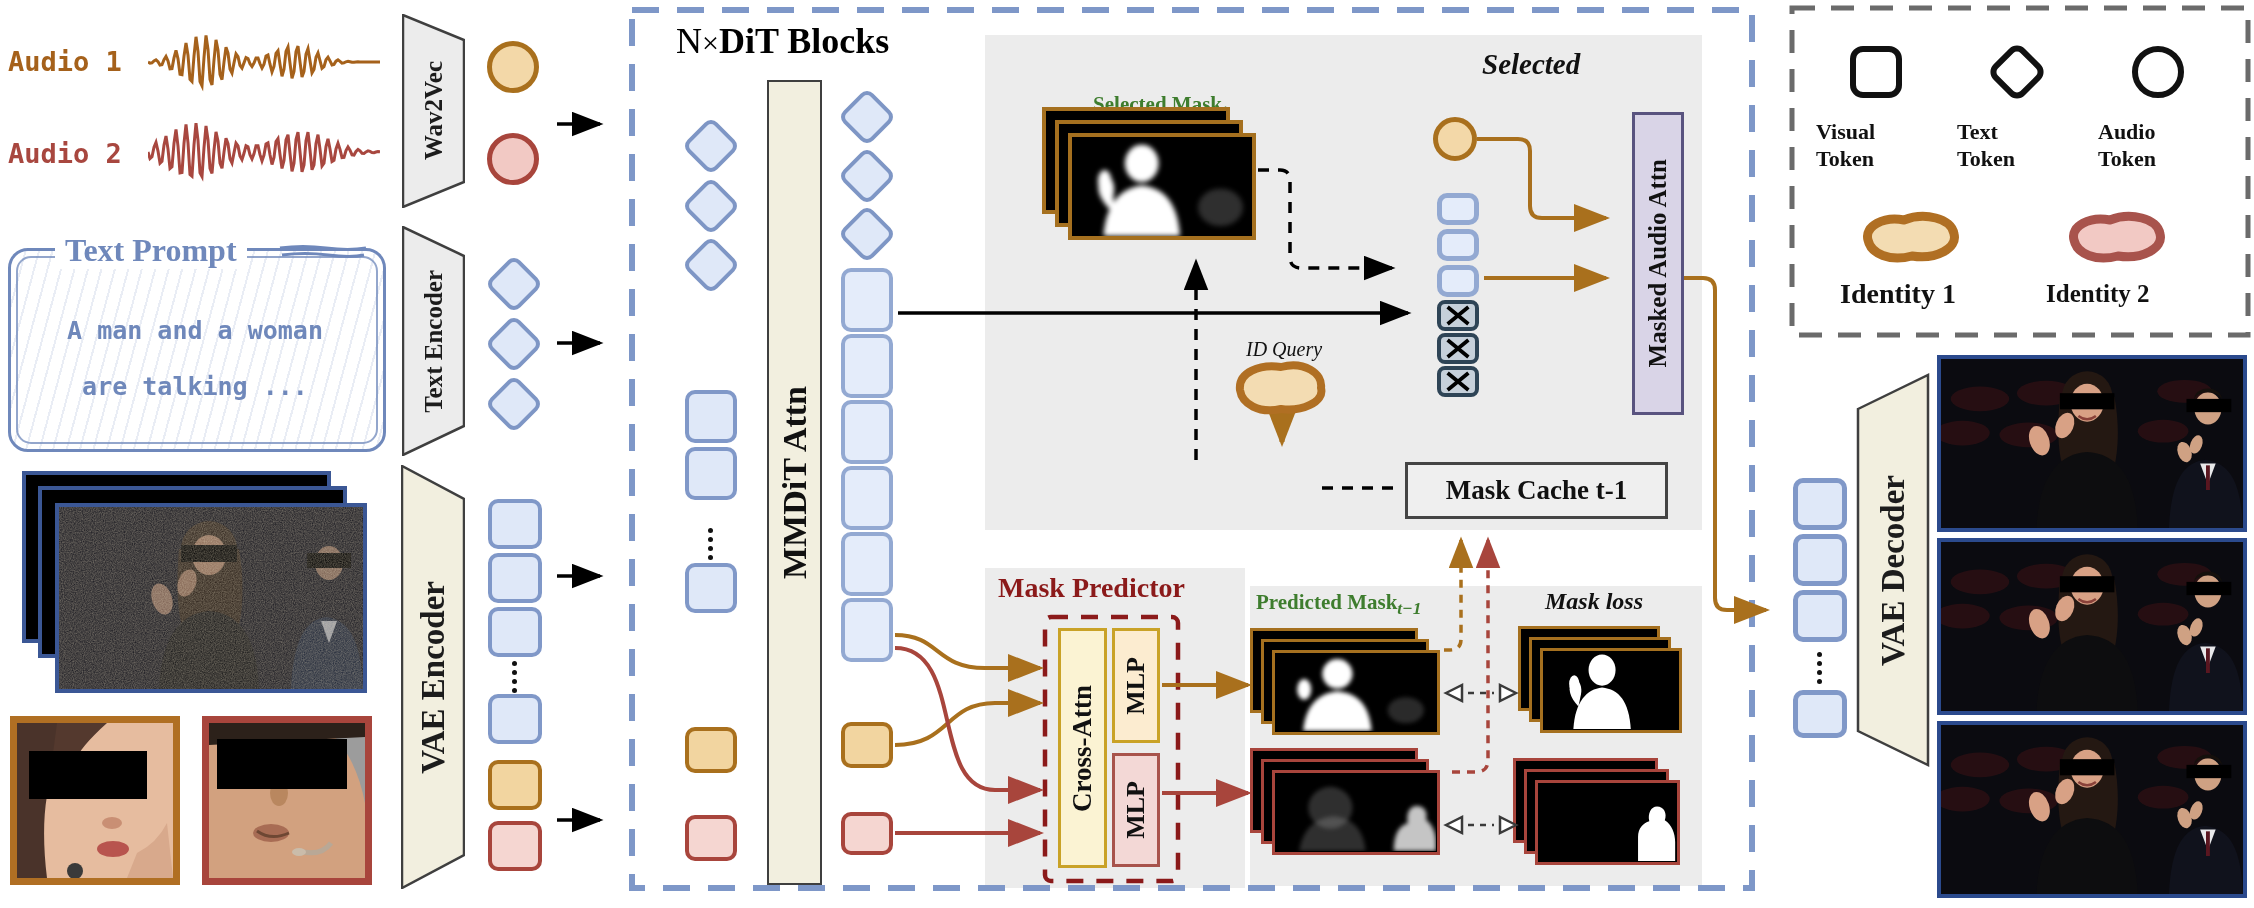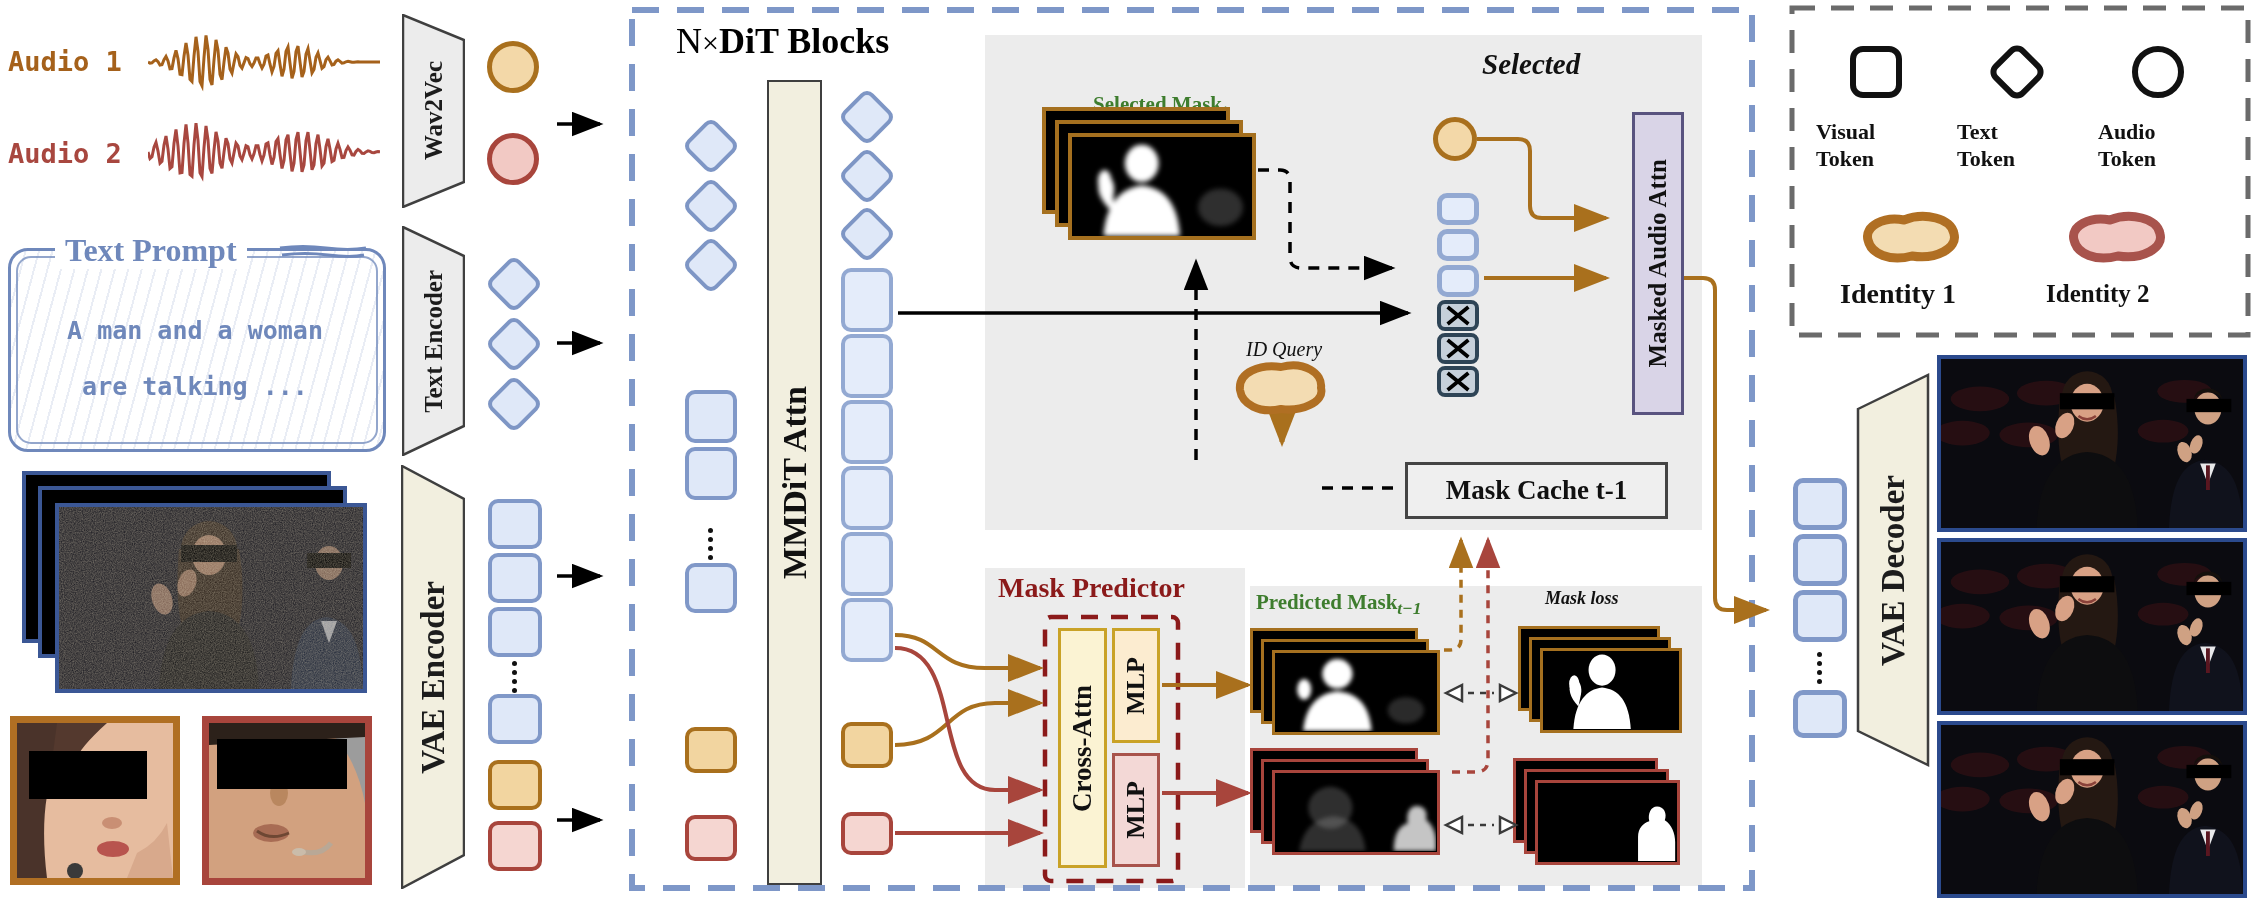--- a/index.html
+++ b/index.html
@@ -278,21 +278,21 @@
   <div class="vbar mlp1" style="left:1112px;top:628px;width:48px;height:115px;">
     <span style="font-size:26px;">MLP</span>
   </div>
   <div class="vbar mlp2" style="left:1112px;top:753px;width:48px;height:114px;">
     <span style="font-size:26px;">MLP</span>
   </div>
 
   <div class="el t-green" style="left:1256px;top:590px;font-size:21px;">
     <span>Predicted Mask</span><sub style="font-style:italic;">t−1</sub>
   </div>
-  <div class="el t-italic" style="left:1545px;top:588px;font-size:18px;">Mask loss</div>
+  <div class="el t-italic" style="left:1545px;top:588px;font-size:24px;">Mask loss</div>
 
   <div class="frame" style="left:1250px;top:628px;width:168px;height:85px;border:3.5px solid #a5701f;"></div>
   <div class="frame" style="left:1261px;top:639px;width:168px;height:85px;border:3.5px solid #a5701f;"></div>
   <div class="frame" style="left:1272px;top:650px;width:168px;height:85px;border:3.5px solid #a5701f;">
     <svg width="161" height="78" viewBox="0 0 160 90" preserveAspectRatio="none">
       <g filter="url(#bl1)">
         <ellipse cx="62" cy="24" rx="15" ry="17" fill="#fff"></ellipse>
         <path d="M28,90 C30,60 44,46 62,44 C82,46 94,60 96,90 Z" fill="#fff"></path>
         <ellipse cx="29" cy="42" rx="7" ry="12" fill="#fff"></ellipse>
         <ellipse cx="130" cy="66" rx="18" ry="15" fill="#8a8a8a" opacity="0.3"></ellipse>

